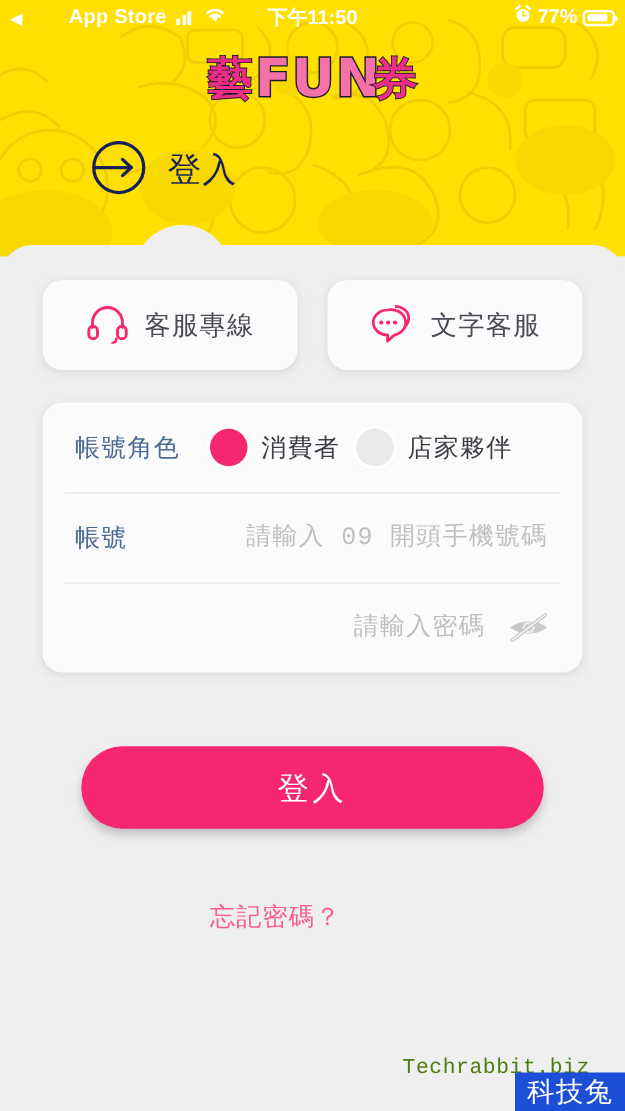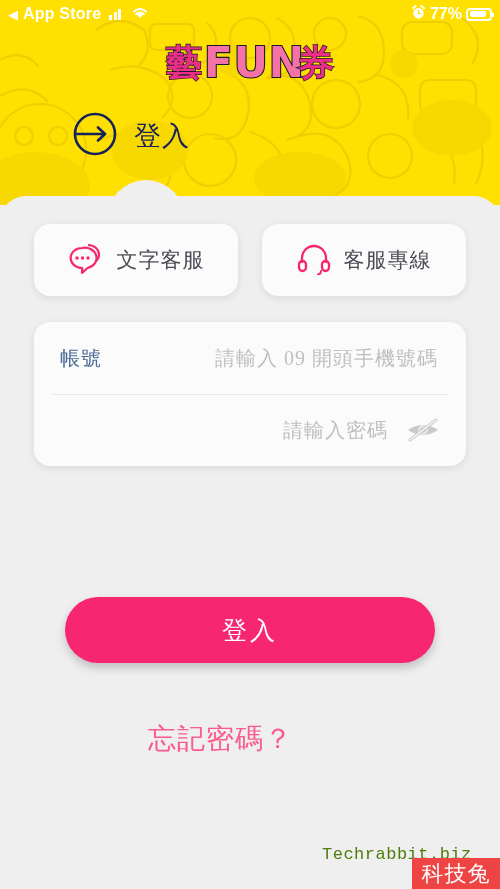--- a/index.html
+++ b/index.html
@@ -21,21 +21,21 @@
 
   
   .statusbar {
     position:absolute; top:0; left:0; width:500px; height:28px;
     display:flex; align-items:center;
     color:#FFFFFF; font-size:16px; font-weight:bold;
     z-index:6;
   }
   .sb-left { display:flex; align-items:center; gap:5px; padding-left:8px; }
   .sb-back { font-size:13px; line-height:1; }
-  .sb-appname { letter-spacing:.2px; }
+  .sb-appname { letter-spacing:.2px;margin-left:32px; }
   .sb-bars { display:flex; align-items:flex-end; gap:1.5px; height:12px; margin-left:3px;}
   .sb-bars i { width:3px; background:#fff; border-radius:.5px; display:block; }
   .sb-bars i:nth-child(1){height:5px;} .sb-bars i:nth-child(2){height:8px;}
   .sb-bars i:nth-child(3){height:11px;}
   .sb-wifi { margin-left:5px; }
   .sb-center { position:absolute; left:0; right:0; text-align:center; }
   .sb-right { margin-left:auto; display:flex; align-items:center; gap:4px; padding-right:8px; }
   .sb-batt {
     width:26px; height:13px; border:2px solid #fff; border-radius:4px;
     position:relative; display:block;
@@ -110,51 +110,51 @@
   .radio-dot {
     width:30px; height:30px; border-radius:50%; display:block; flex:none;
   }
   .radio-dot.on  { background:#F72670; box-shadow:0 0 0 3px #fff, 0 1px 4px rgba(0,0,0,.18); }
   .radio-dot.off { background:#E9E9E9; box-shadow:0 0 0 3px #fff, 0 1px 4px rgba(0,0,0,.14); }
   .radio-label { font-size:20px; color:#3C3C46; letter-spacing:1px; white-space:nowrap; }
 
   .field-input {
     flex:1; border:none; outline:none; background:transparent;
     text-align:right; font-size:20px; color:#0f766e;
-    font-family:Liberation Serif, serif; letter-spacing:1px;
+    font-family:Liberation Mono, monospace; letter-spacing:1px;
     padding-right:2px; min-width:0;
   }
   .field-input::placeholder { color:#BFBFBF; }
   .eye-btn { margin-left:16px; display:flex; align-items:center; cursor:pointer; flex:none;}
 
   
   .login-btn {
     position:absolute; top:597px; left:65px; width:370px; height:66px;
     background:#F72670; border:none; border-radius:33px;
     color:#fff; font-size:25px; letter-spacing:3px;
     font-family:"Liberation Sans", sans-serif;
     box-shadow:0 5px 8px rgba(120,120,120,.38);
     cursor:pointer; z-index:4;
   }
 
   
   .forgot {
     position:absolute; top:720px; left:0; width:441px; text-align:center;
-    font-size:28px; color:#FB5C8E; letter-spacing:1px; cursor:pointer; z-index:4;
+    font-size:20px; color:#FB5C8E; letter-spacing:1px; cursor:pointer; z-index:4;
   }
 
   
   .wm-text {
     position:absolute; left:322px; top:845px;
     font-family:"Liberation Mono", "DejaVu Sans Mono", monospace;
     font-size:17px; color:#4d7c0f; letter-spacing:.5px; z-index:7;
   }
   .wm-badge {
     position:absolute; left:412px; top:858px; width:88px; height:31px;
-    background:#ef4444; display:flex; align-items:center; justify-content:center;
+    background:#1d4ed8; display:flex; align-items:center; justify-content:center;
     z-index:7;
   }
   .wm-badge span { color:#fff; font-size:22px; letter-spacing:1px; }
 </style>
 </head>
 <body>
 
 <div class="header">
 
   <svg class="doodles" viewBox="0 0 500 205" preserveAspectRatio="none">
@@ -209,20 +209,21 @@
           <i></i>
       </span>
       <span class="sb-wifi">
         <svg width="18" height="13" viewBox="0 0 18 13">
           <path d="M9 12.2 L5.9 8.6 a4.8 4.8 0 0 1 6.2 0 Z" fill="#fff"></path>
           <path d="M2.9 5.4 a9 9 0 0 1 12.2 0" stroke="#fff" stroke-width="2" fill="none" stroke-linecap="round"></path>
           <path d="M5.2 8.1 a5.6 5.6 0 0 1 7.6 0" stroke="#fff" stroke-width="2" fill="none" stroke-linecap="round"></path>
         </svg>
       </span>
     </div>
+    <div class="sb-center">下午11:50</div>
     <div class="sb-right">
       <span>
         <svg width="15" height="15" viewBox="0 0 15 15">
           <circle cx="7.5" cy="8.3" r="5.2" fill="#fff"></circle>
           <path d="M2 3.2 L4.6 1 M13 3.2 L10.4 1" stroke="#fff" stroke-width="2" stroke-linecap="round"></path>
           <path d="M7.5 5.4 v3.2 h2.2" stroke="#FFE000" stroke-width="1.3" fill="none" stroke-linecap="round"></path>
         </svg>
       </span>
       <span>77%</span>
       <span class="sb-batt">
@@ -252,45 +253,58 @@
     </div>
   </div>
 </div>
 
 <div class="panel-bump"></div>
 <div class="panel"></div>
 
 <div class="svc-row">
   <div class="svc-btn">
     <span>
+      <svg width="34" height="34" viewBox="0 0 34 34">
+        <path d="M5 21 V17 a12 12 0 0 1 24 0 v4" fill="none" stroke="#F72670" stroke-width="2.3" stroke-linecap="round"></path>
+        <rect x="2" y="20" width="7" height="10" rx="3.5" fill="none" stroke="#F72670" stroke-width="2.3"></rect>
+        <rect x="25" y="20" width="7" height="10" rx="3.5" fill="none" stroke="#F72670" stroke-width="2.3"></rect>
+        <path d="M24 30 q0 3 -3 3.4" fill="none" stroke="#F72670" stroke-width="2" stroke-linecap="round"></path>
+      </svg>
+    </span>
+    <span class="svc-label">客服專線</span>
+  </div>
+  <div class="svc-btn">
+    <span>
       <svg width="36" height="34" viewBox="0 0 36 34">
         <path d="M20 4 a11 9.5 0 0 1 0 19 h-1 l0 4 l-4.5 -4 h-0.5" fill="none" stroke="#F72670" stroke-width="2.2" stroke-linejoin="round"></path>
         <path d="M14 7 a11.5 10 0 1 0 0.2 20 l-0.2 5 l5.5 -5 a11.5 10 0 0 0 -5.5 -20 Z" fill="#FBFBFB" stroke="#F72670" stroke-width="2.2" stroke-linejoin="round"></path>
         <circle cx="9" cy="17" r="1.7" fill="#F72670"></circle>
         <circle cx="14.5" cy="17" r="1.7" fill="#F72670"></circle>
         <circle cx="20" cy="17" r="1.7" fill="#F72670"></circle>
       </svg>
     </span>
     <span class="svc-label">文字客服</span>
   </div>
-  <div class="svc-btn">
-    <span>
-      <svg width="34" height="34" viewBox="0 0 34 34">
-        <path d="M5 21 V17 a12 12 0 0 1 24 0 v4" fill="none" stroke="#F72670" stroke-width="2.3" stroke-linecap="round"></path>
-        <rect x="2" y="20" width="7" height="10" rx="3.5" fill="none" stroke="#F72670" stroke-width="2.3"></rect>
-        <rect x="25" y="20" width="7" height="10" rx="3.5" fill="none" stroke="#F72670" stroke-width="2.3"></rect>
-        <path d="M24 30 q0 3 -3 3.4" fill="none" stroke="#F72670" stroke-width="2" stroke-linecap="round"></path>
-      </svg>
-    </span>
-    <span class="svc-label">客服專線</span>
-  </div>
 </div>
 
 <div class="form-card">
 
+  <div class="form-row">
+    <span class="field-label">帳號角色</span>
+    <div class="radio-group">
+      <div class="radio-opt">
+        <span class="radio-dot on"></span>
+        <span class="radio-label">消費者</span>
+      </div>
+      <div class="radio-opt">
+        <span class="radio-dot off"></span>
+        <span class="radio-label">店家夥伴</span>
+      </div>
+    </div>
+  </div>
 
   <div class="form-row">
     <span class="field-label">帳號</span>
     <input class="field-input" type="text" placeholder="請輸入 09 開頭手機號碼" style="">
   </div>
 
   <div class="form-row">
     <input class="field-input" type="password" placeholder="請輸入密碼" style="">
     <span class="eye-btn">
       <svg width="34" height="26" viewBox="0 0 34 26">

